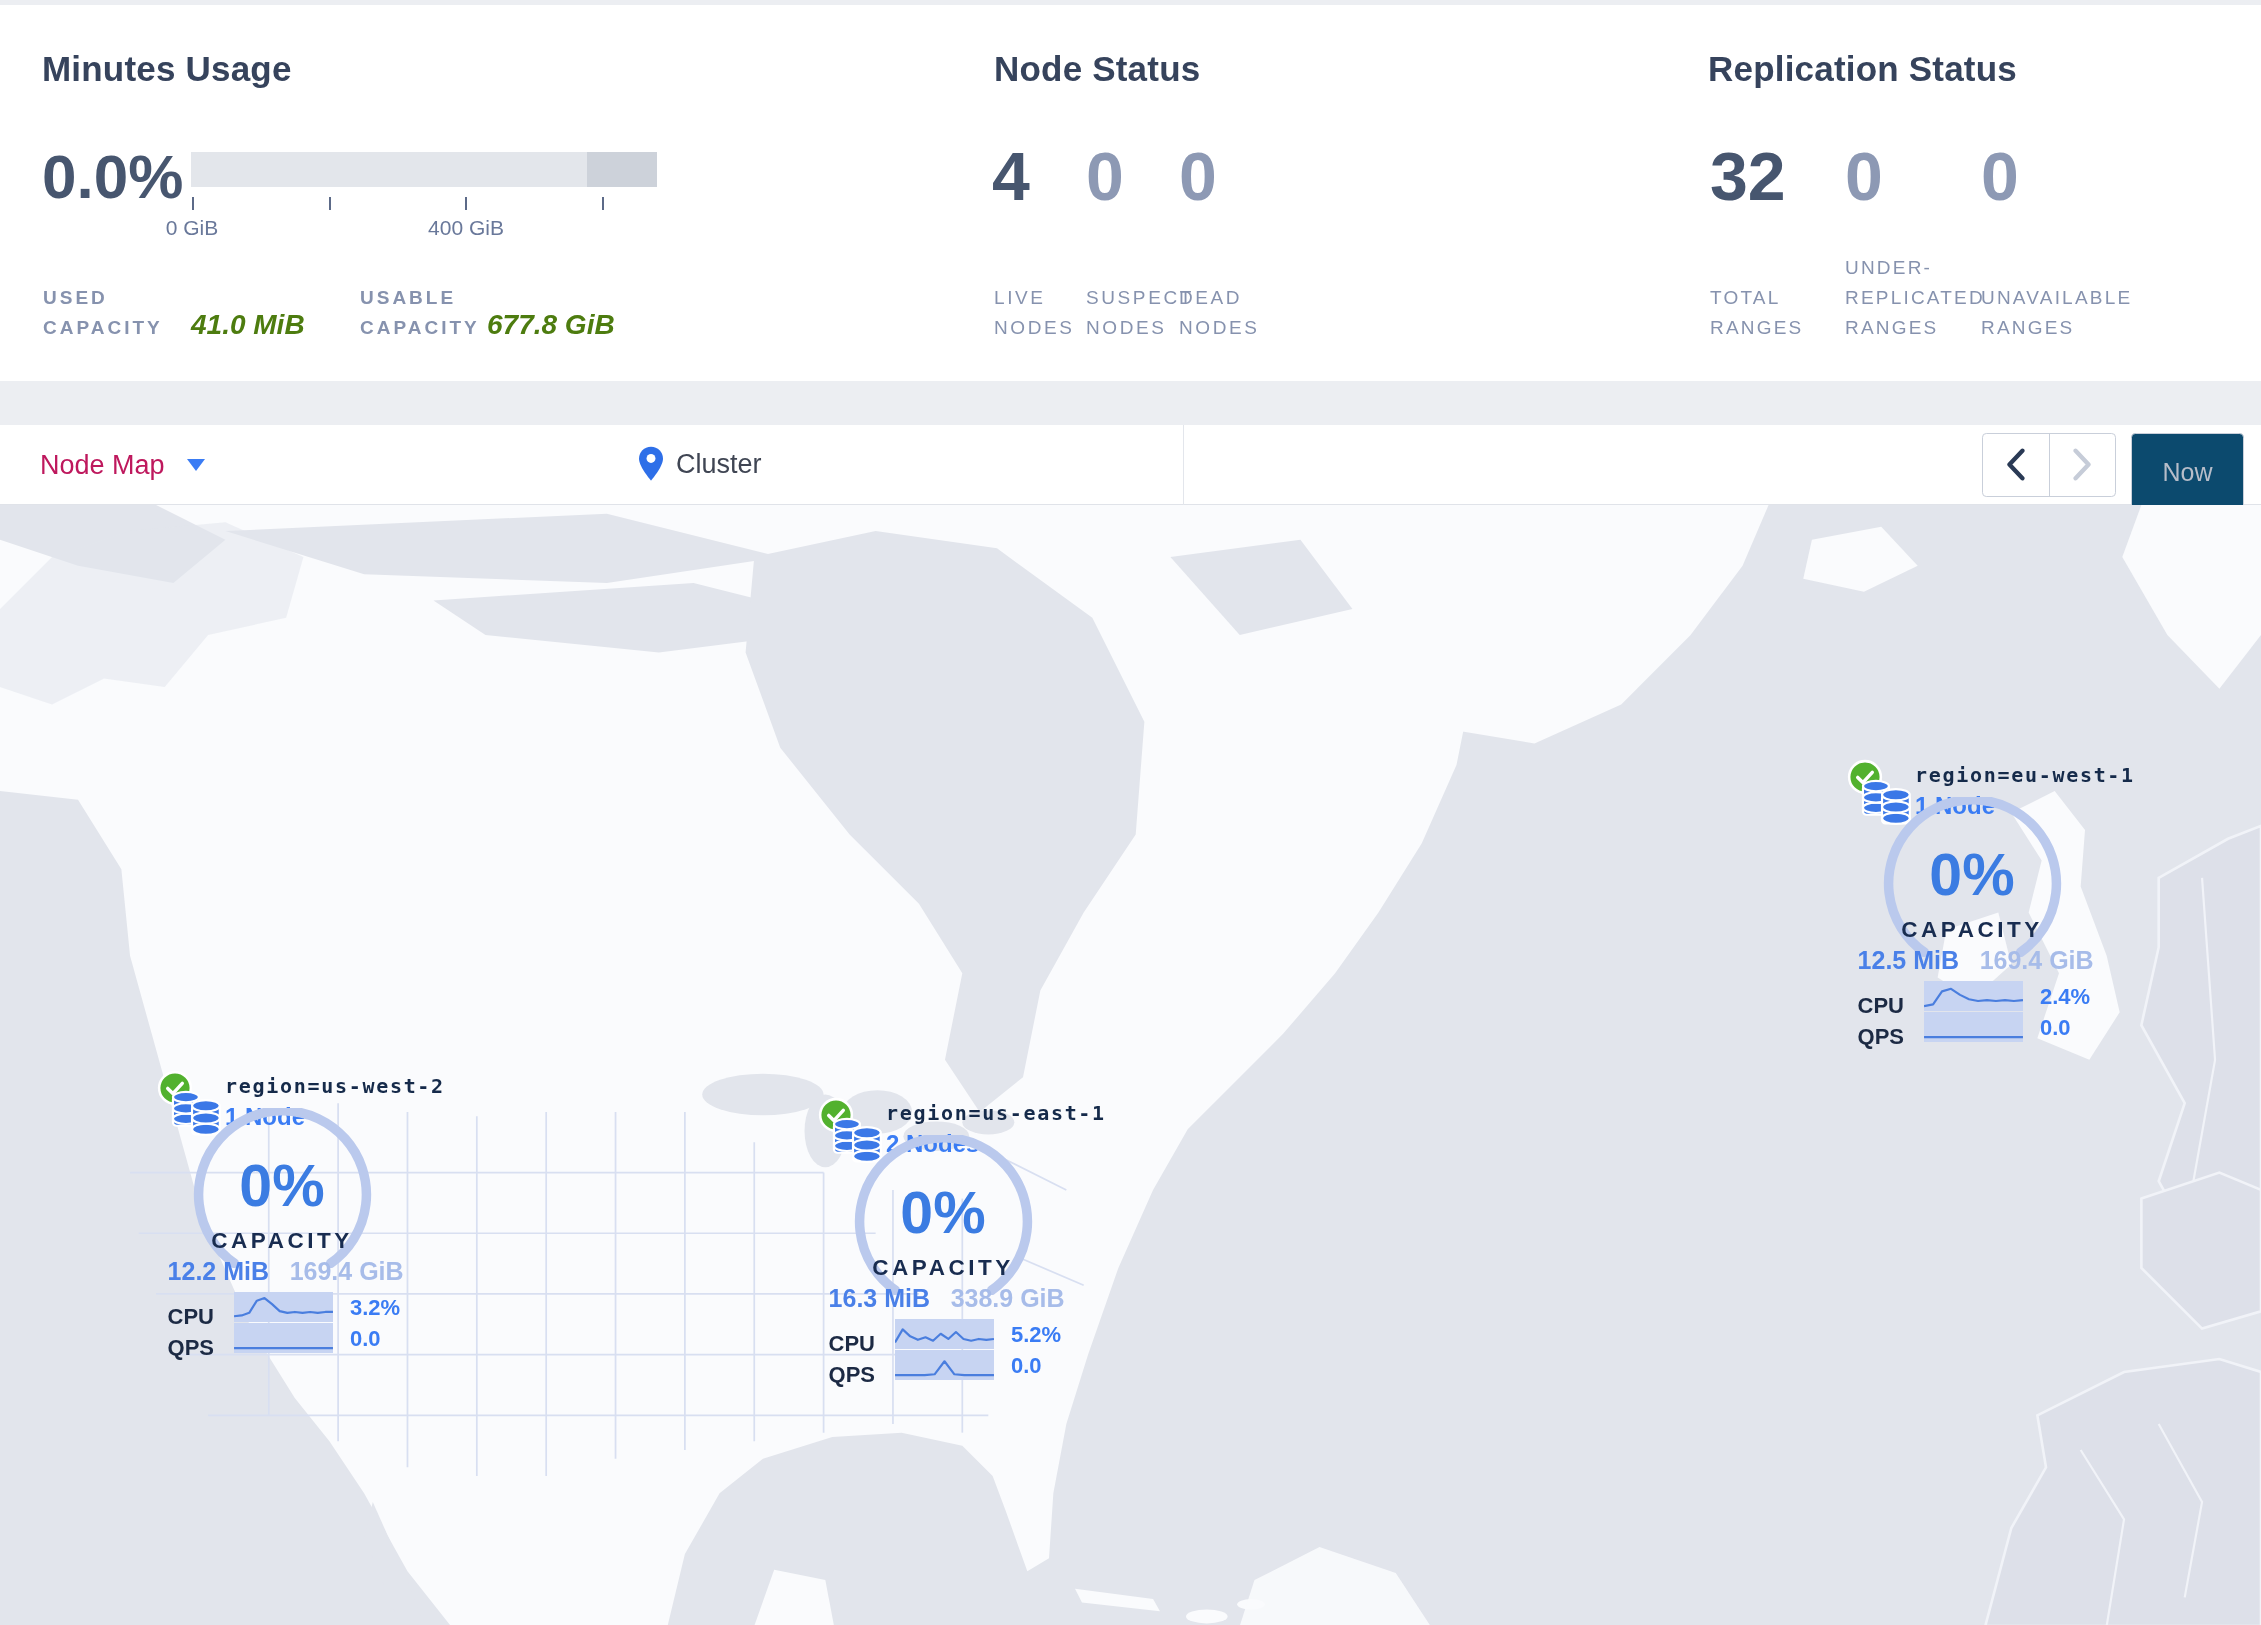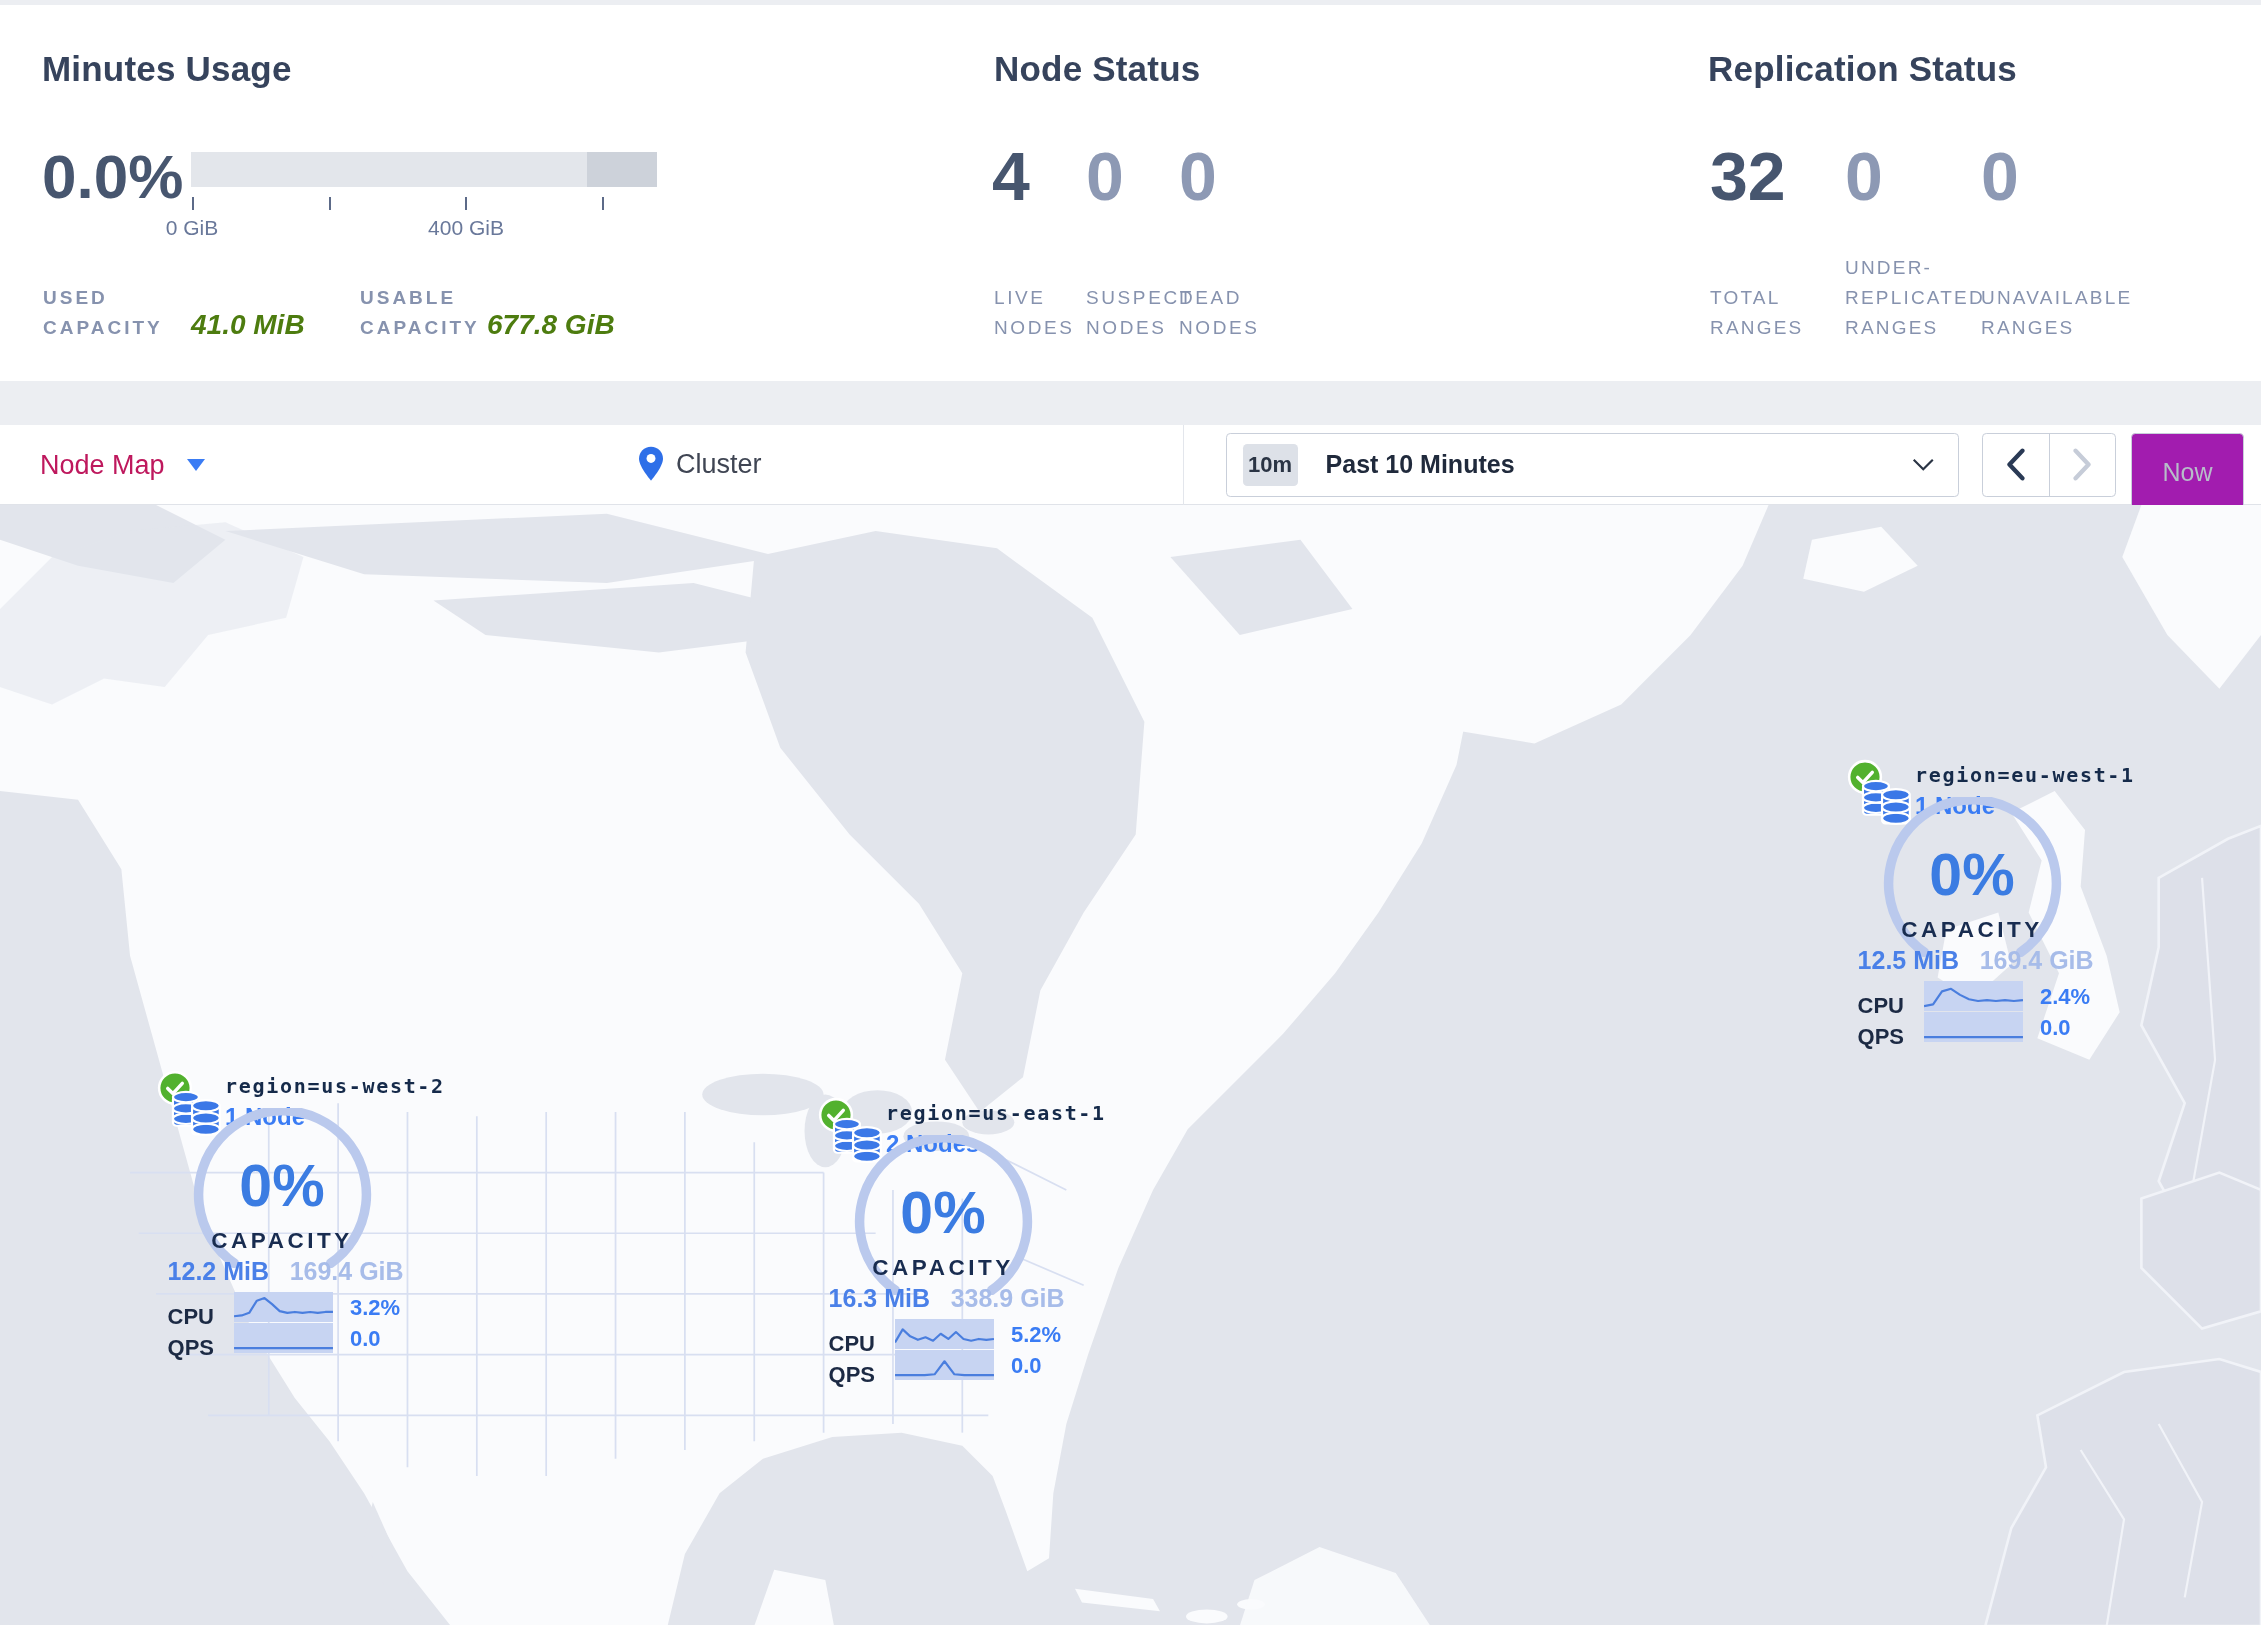--- a/index.html
+++ b/index.html
@@ -36,21 +36,21 @@
     border:1.7px solid #c9cfda; border-radius:4.3px; display:flex; align-items:center; cursor:pointer; }
   #time-badge { margin-left:15.6px; width:55px; height:42px; background:#dde1e8; border-radius:4.3px;
     display:flex; align-items:center; justify-content:center; font-size:22px; font-weight:700; color:#2a3444; }
   #time-range-label { margin-left:28px; font-size:25px; font-weight:700; color:#202a3c; }
   #time-chevron { position:absolute; right:24px; top:24px; }
 
   #range-arrows { position:absolute; left:1982px; top:7.8px; width:134px; height:64px; background:#fff;
     border:1.7px solid #c9cfda; border-radius:4.3px; display:flex; }
   .arrow-half { flex:1; display:flex; align-items:center; justify-content:center; cursor:pointer; }
   .arrow-half + .arrow-half { border-left:1.7px solid #c9cfda; }
-  #now-button { position:absolute; left:2131px; top:7.8px; width:113px; height:80px; background:#a21caf;
+  #now-button { position:absolute; left:2131px; top:7.8px; width:113px; height:80px; background:#0c4a6e;
     border:1.7px solid #c9cfda; border-radius:4.3px; display:flex; align-items:center; justify-content:center;
     font-size:25px; color:#b7bdc9; cursor:pointer; }
 
   
   #map-wrap { position:absolute; left:0; top:505px; width:2261px; height:1121px; background:#e2e5ec; }
 
   
   .marker { position:absolute; width:260px; height:291px; }
   .marker .check-badge { position:absolute; left:5.2px; top:5.2px; }
   .marker .db-icon { position:absolute; left:14px; top:19px; }
@@ -120,27 +120,20 @@
   <div id="breadcrumb">
     <svg width="26" height="36" viewBox="0 0 30 42">
       <path d="M15 1 C7 1 1 7.3 1 15 c0 9.5 14 25.5 14 25.5 S29 24.5 29 15 C29 7.3 23 1 15 1 z" fill="#2e6fe8"></path>
       <circle cx="15" cy="14.5" r="5.2" fill="#ffffff"></circle>
     </svg>
     <span class="bc-label">Cluster</span>
   </div>
 
   <div id="tb-divider"></div>
 
-  <div id="time-dropdown">
-    <span id="time-badge">10m</span>
-    <span id="time-range-label">Past 10 Minutes</span>
-    <svg id="time-chevron" width="22.5" height="14" viewBox="0 0 26 16">
-      <polyline points="2,2 13,13 24,2" fill="none" stroke="#2a3444" stroke-width="2.5"></polyline>
-    </svg>
-  </div>
 
   <div id="range-arrows">
     <div class="arrow-half">
       <svg width="19" height="33" viewBox="0 0 22 38">
         <polyline points="19,3 4,19 19,35" fill="none" stroke="#2a3a55" stroke-width="5" stroke-linecap="round" stroke-linejoin="round"></polyline>
       </svg>
     </div>
     <div class="arrow-half">
       <svg width="19" height="33" viewBox="0 0 22 38">
         <polyline points="3,3 18,19 3,35" fill="none" stroke="#c6ccd8" stroke-width="5" stroke-linecap="round" stroke-linejoin="round"></polyline>

